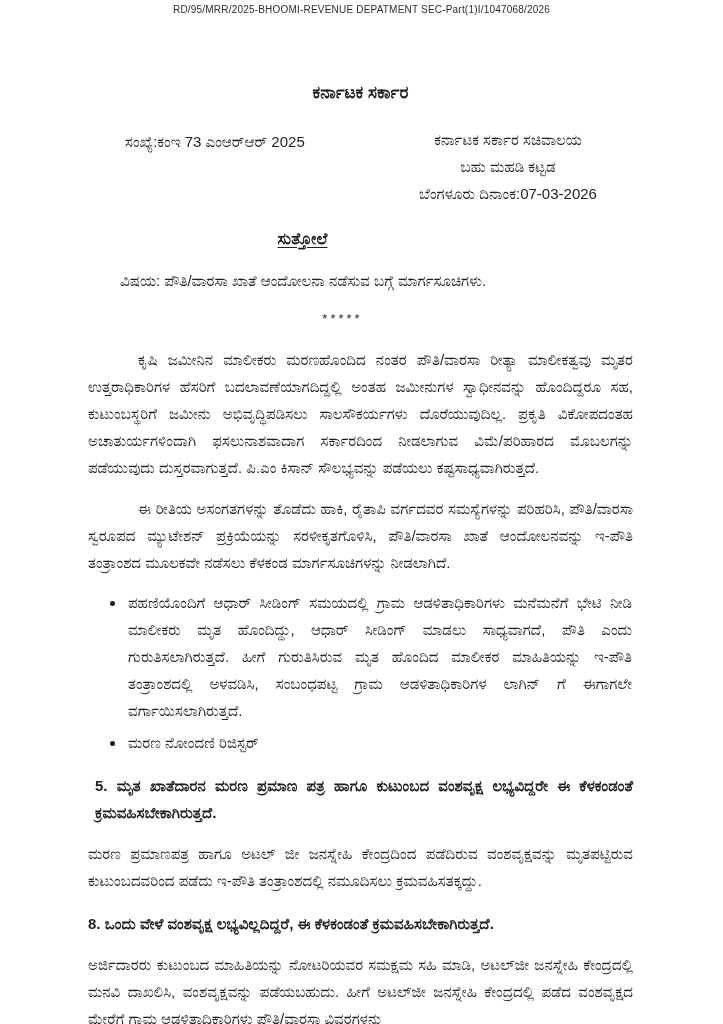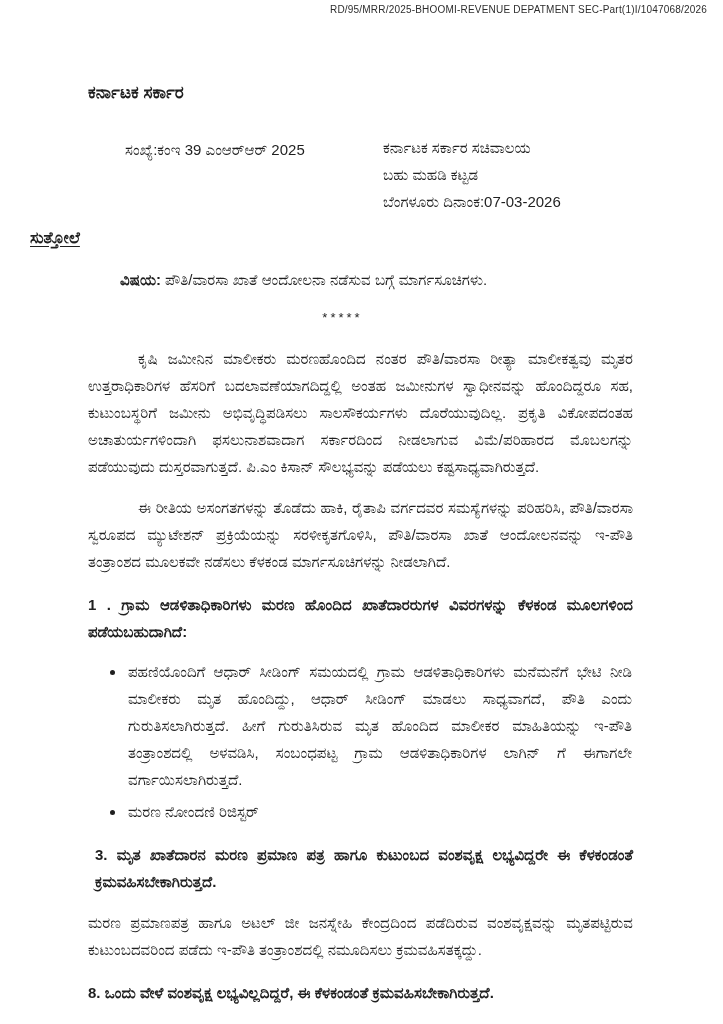--- a/index.html
+++ b/index.html
@@ -11,69 +11,70 @@
     width: 723px;
     height: 1024px;
     font-family: "Liberation Sans", sans-serif;
     color: #1f1f1f;
     position: relative;
     overflow: hidden;
   }
   
   .meta-bar {
     display: flex;
-    justify-content: flex-end;
+    justify-content: center;
     align-items: flex-start;
-    padding: 4px 16px 0 8px;
+    padding: 4px 8px 0 8px;
     font-size: 10px;
     color: #2d2d2d;
     letter-spacing: 0.2px;
   }
   
   .doc {
     margin: 64px 90px 0 88px; 
     font-size: 15px;
     line-height: 27px;
   }
   .gov-title {
-    text-align: left;
+    text-align: center;
     font-weight: bold;
     font-size: 17px;
-    margin-bottom: 28px;
+    margin-bottom: 20px;
   }
   .header-row {
     display: flex;
     justify-content: space-between;
     align-items: flex-start;
   }
   .number-line {
     padding-left: 37px;
     padding-top: 2px;
     white-space: nowrap;
   }
   .addr-block {
     width: 250px;
-    text-align: left;
+    text-align: center;
   }
   .circular-title-wrap {
-    margin-top: 9px;
+    text-align: center;
+    margin-top: 18px;
   }
   .circular-title {
     display: inline-block;
     transform: translateX(-58px);
     font-weight: bold;
     font-size: 16px;
     text-decoration: underline;
     text-underline-offset: 3px;
   }
   .subject-row {
     margin-top: 15px;
     padding-left: 32px;
   }
-  .subject-label { font-weight: bold; }
+  .subject-label { font-weight: normal; }
   .stars {
     text-align: center;
     margin-top: 11px;
     font-size: 13px;
     letter-spacing: 3px;
     transform: translateX(-18px);
   }
   p.body-para {
     text-align: justify;
     margin: 14px 0 0 0;
@@ -102,21 +103,21 @@
 <div class="meta-bar">
   <span>RD/95/MRR/2025-BHOOMI-REVENUE DEPATMENT SEC-Part(1)</span>
   <span>I/1047068/2026</span>
 </div>
 
 <div class="doc">
 
   <div class="gov-title">ಕರ್ನಾಟಕ ಸರ್ಕಾರ</div>
 
   <div class="header-row">
-    <div class="number-line">ಸಂಖ್ಯೆ:ಕಂಇ 39 ಎಂಆರ್‌ಆರ್ 2025</div>
+    <div class="number-line">ಸಂಖ್ಯೆ:ಕಂಇ 73 ಎಂಆರ್‌ಆರ್ 2025</div>
     <div class="addr-block">
       <div>ಕರ್ನಾಟಕ ಸರ್ಕಾರ ಸಚಿವಾಲಯ</div>
       <div>ಬಹು ಮಹಡಿ ಕಟ್ಟಡ</div>
       <div>ಬೆಂಗಳೂರು ದಿನಾಂಕ:07-03-2026</div>
     </div>
   </div>
 
   <div class="circular-title-wrap">
     <span class="circular-title">ಸುತ್ತೋಲೆ</span>
   </div>
@@ -124,28 +125,27 @@
   <div class="subject-row">
     <span class="subject-label">ವಿಷಯ:</span><span> ಪೌತಿ/ವಾರಸಾ ಖಾತೆ ಆಂದೋಲನಾ ನಡೆಸುವ ಬಗ್ಗೆ ಮಾರ್ಗಸೂಚಿಗಳು.</span>
   </div>
 
   <div class="stars">*****</div>
 
   <p class="body-para first-indent">ಕೃಷಿ ಜಮೀನಿನ ಮಾಲೀಕರು ಮರಣಹೊಂದಿದ ನಂತರ ಪೌತಿ/ವಾರಸಾ ರೀತ್ಯಾ ಮಾಲೀಕತ್ವವು ಮೃತರ ಉತ್ತರಾಧಿಕಾರಿಗಳ ಹೆಸರಿಗೆ ಬದಲಾವಣೆಯಾಗದಿದ್ದಲ್ಲಿ ಅಂತಹ ಜಮೀನುಗಳ ಸ್ವಾಧೀನವನ್ನು ಹೊಂದಿದ್ದರೂ ಸಹ, ಕುಟುಂಬಸ್ಥರಿಗೆ ಜಮೀನು ಅಭಿವೃದ್ಧಿಪಡಿಸಲು ಸಾಲಸೌಕರ್ಯಗಳು ದೊರೆಯುವುದಿಲ್ಲ. ಪ್ರಕೃತಿ ವಿಕೋಪದಂತಹ ಅಚಾತುರ್ಯಗಳಿಂದಾಗಿ ಫಸಲುನಾಶವಾದಾಗ ಸರ್ಕಾರದಿಂದ ನೀಡಲಾಗುವ ವಿಮೆ/ಪರಿಹಾರದ ಮೊಬಲಗನ್ನು ಪಡೆಯುವುದು ದುಸ್ತರವಾಗುತ್ತದೆ. ಪಿ.ಎಂ ಕಿಸಾನ್ ಸೌಲಭ್ಯವನ್ನು ಪಡೆಯಲು ಕಷ್ಟಸಾಧ್ಯವಾಗಿರುತ್ತದೆ.</p>
 
   <p class="body-para first-indent">ಈ ರೀತಿಯ ಅಸಂಗತಗಳನ್ನು ತೊಡೆದು ಹಾಕಿ, ರೈತಾಪಿ ವರ್ಗದವರ ಸಮಸ್ಯೆಗಳನ್ನು ಪರಿಹರಿಸಿ, ಪೌತಿ/ವಾರಸಾ ಸ್ವರೂಪದ ಮ್ಯುಟೇಶನ್ ಪ್ರಕ್ರಿಯೆಯನ್ನು ಸರಳೀಕೃತಗೊಳಿಸಿ, ಪೌತಿ/ವಾರಸಾ ಖಾತೆ ಆಂದೋಲನವನ್ನು ಇ-ಪೌತಿ ತಂತ್ರಾಂಶದ ಮೂಲಕವೇ ನಡೆಸಲು ಕೆಳಕಂಡ ಮಾರ್ಗಸೂಚಿಗಳನ್ನು ನೀಡಲಾಗಿದೆ.</p>
 
-  <div class="section-heading">1 . ಗ್ರಾಮ ಆಡಳಿತಾಧಿಕಾರಿಗಳು ಮರಣ ಹೊಂದಿದ ಖಾತೆದಾರರುಗಳ ವಿವರಗಳನ್ನು ಕೆಳಕಂಡ ಮೂಲಗಳಿಂದ ಪಡೆಯಬಹುದಾಗಿದೆ:</div>
 
   <ul class="src-list">
     <li>ಪಹಣಿಯೊಂದಿಗೆ ಆಧಾರ್ ಸೀಡಿಂಗ್ ಸಮಯದಲ್ಲಿ ಗ್ರಾಮ ಆಡಳಿತಾಧಿಕಾರಿಗಳು ಮನೆಮನೆಗೆ ಭೇಟಿ ನೀಡಿ ಮಾಲೀಕರು ಮೃತ ಹೊಂದಿದ್ದು, ಆಧಾರ್ ಸೀಡಿಂಗ್ ಮಾಡಲು ಸಾಧ್ಯವಾಗದೆ, ಪೌತಿ ಎಂದು ಗುರುತಿಸಲಾಗಿರುತ್ತದೆ. ಹೀಗೆ ಗುರುತಿಸಿರುವ ಮೃತ ಹೊಂದಿದ ಮಾಲೀಕರ ಮಾಹಿತಿಯನ್ನು ಇ-ಪೌತಿ ತಂತ್ರಾಂಶದಲ್ಲಿ ಅಳವಡಿಸಿ, ಸಂಬಂಧಪಟ್ಟ ಗ್ರಾಮ ಆಡಳಿತಾಧಿಕಾರಿಗಳ ಲಾಗಿನ್ ಗೆ ಈಗಾಗಲೇ ವರ್ಗಾಯಿಸಲಾಗಿರುತ್ತದೆ.</li>
     <li>ಮರಣ ನೋಂದಣಿ ರಿಜಿಸ್ಟರ್</li>
   </ul>
 
-  <div class="section-heading pad">3. ಮೃತ ಖಾತೆದಾರನ ಮರಣ ಪ್ರಮಾಣ ಪತ್ರ ಹಾಗೂ ಕುಟುಂಬದ ವಂಶವೃಕ್ಷ ಲಭ್ಯವಿದ್ದರೇ ಈ ಕೆಳಕಂಡಂತೆ ಕ್ರಮವಹಿಸಬೇಕಾಗಿರುತ್ತದೆ.</div>
+  <div class="section-heading pad">5. ಮೃತ ಖಾತೆದಾರನ ಮರಣ ಪ್ರಮಾಣ ಪತ್ರ ಹಾಗೂ ಕುಟುಂಬದ ವಂಶವೃಕ್ಷ ಲಭ್ಯವಿದ್ದರೇ ಈ ಕೆಳಕಂಡಂತೆ ಕ್ರಮವಹಿಸಬೇಕಾಗಿರುತ್ತದೆ.</div>
 
   <p class="body-para">ಮರಣ ಪ್ರಮಾಣಪತ್ರ ಹಾಗೂ ಅಟಲ್ ಜೀ ಜನಸ್ನೇಹಿ ಕೇಂದ್ರದಿಂದ ಪಡೆದಿರುವ ವಂಶವೃಕ್ಷವನ್ನು ಮೃತಪಟ್ಟಿರುವ ಕುಟುಂಬದವರಿಂದ ಪಡೆದು ಇ-ಪೌತಿ ತಂತ್ರಾಂಶದಲ್ಲಿ ನಮೂದಿಸಲು ಕ್ರಮವಹಿಸತಕ್ಕದ್ದು.</p>
 
   <div class="section-heading">8. ಒಂದು ವೇಳೆ ವಂಶವೃಕ್ಷ ಲಭ್ಯವಿಲ್ಲದಿದ್ದರೆ, ಈ ಕೆಳಕಂಡಂತೆ ಕ್ರಮವಹಿಸಬೇಕಾಗಿರುತ್ತದೆ.</div>
 
   <p class="body-para">ಅರ್ಜಿದಾರರು ಕುಟುಂಬದ ಮಾಹಿತಿಯನ್ನು ನೋಟರಿಯವರ ಸಮಕ್ಷಮ ಸಹಿ ಮಾಡಿ, ಅಟಲ್‌ಜೀ ಜನಸ್ನೇಹಿ ಕೇಂದ್ರದಲ್ಲಿ ಮನವಿ ದಾಖಲಿಸಿ, ವಂಶವೃಕ್ಷವನ್ನು ಪಡೆಯಬಹುದು. ಹೀಗೆ ಅಟಲ್‌ಜೀ ಜನಸ್ನೇಹಿ ಕೇಂದ್ರದಲ್ಲಿ ಪಡೆದ ವಂಶವೃಕ್ಷದ ಮೇರೆಗೆ ಗ್ರಾಮ ಆಡಳಿತಾಧಿಕಾರಿಗಳು ಪೌತಿ/ವಾರಸಾ ವಿವರಗಳನ್ನು</p>
 
 </div>
 
 </body></html>

